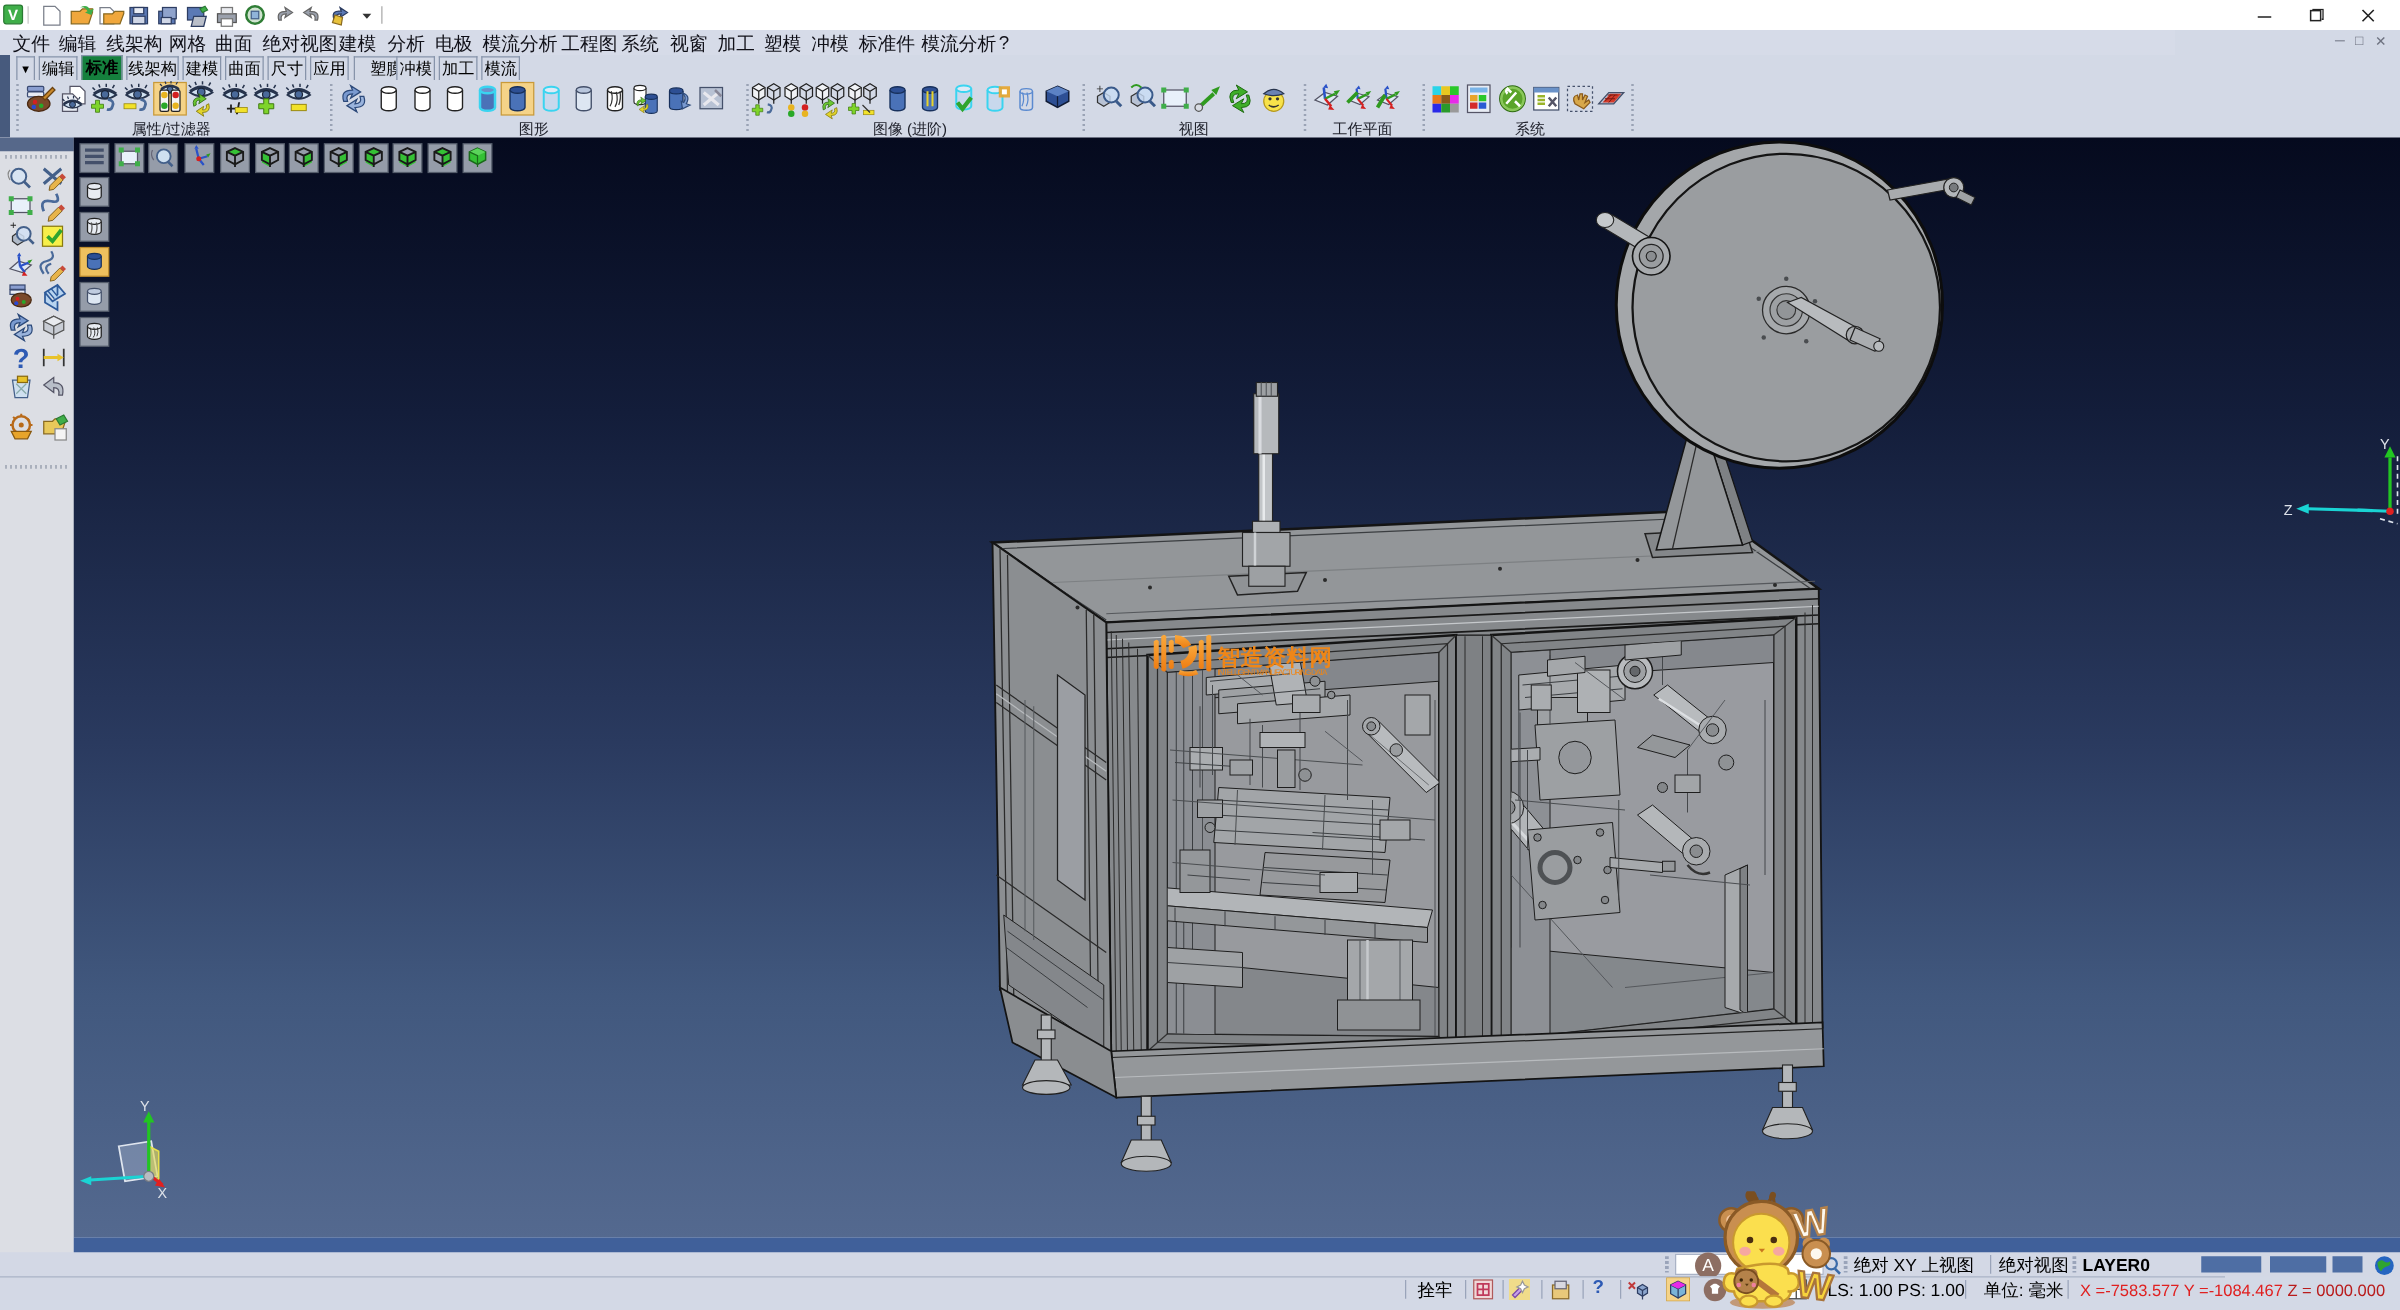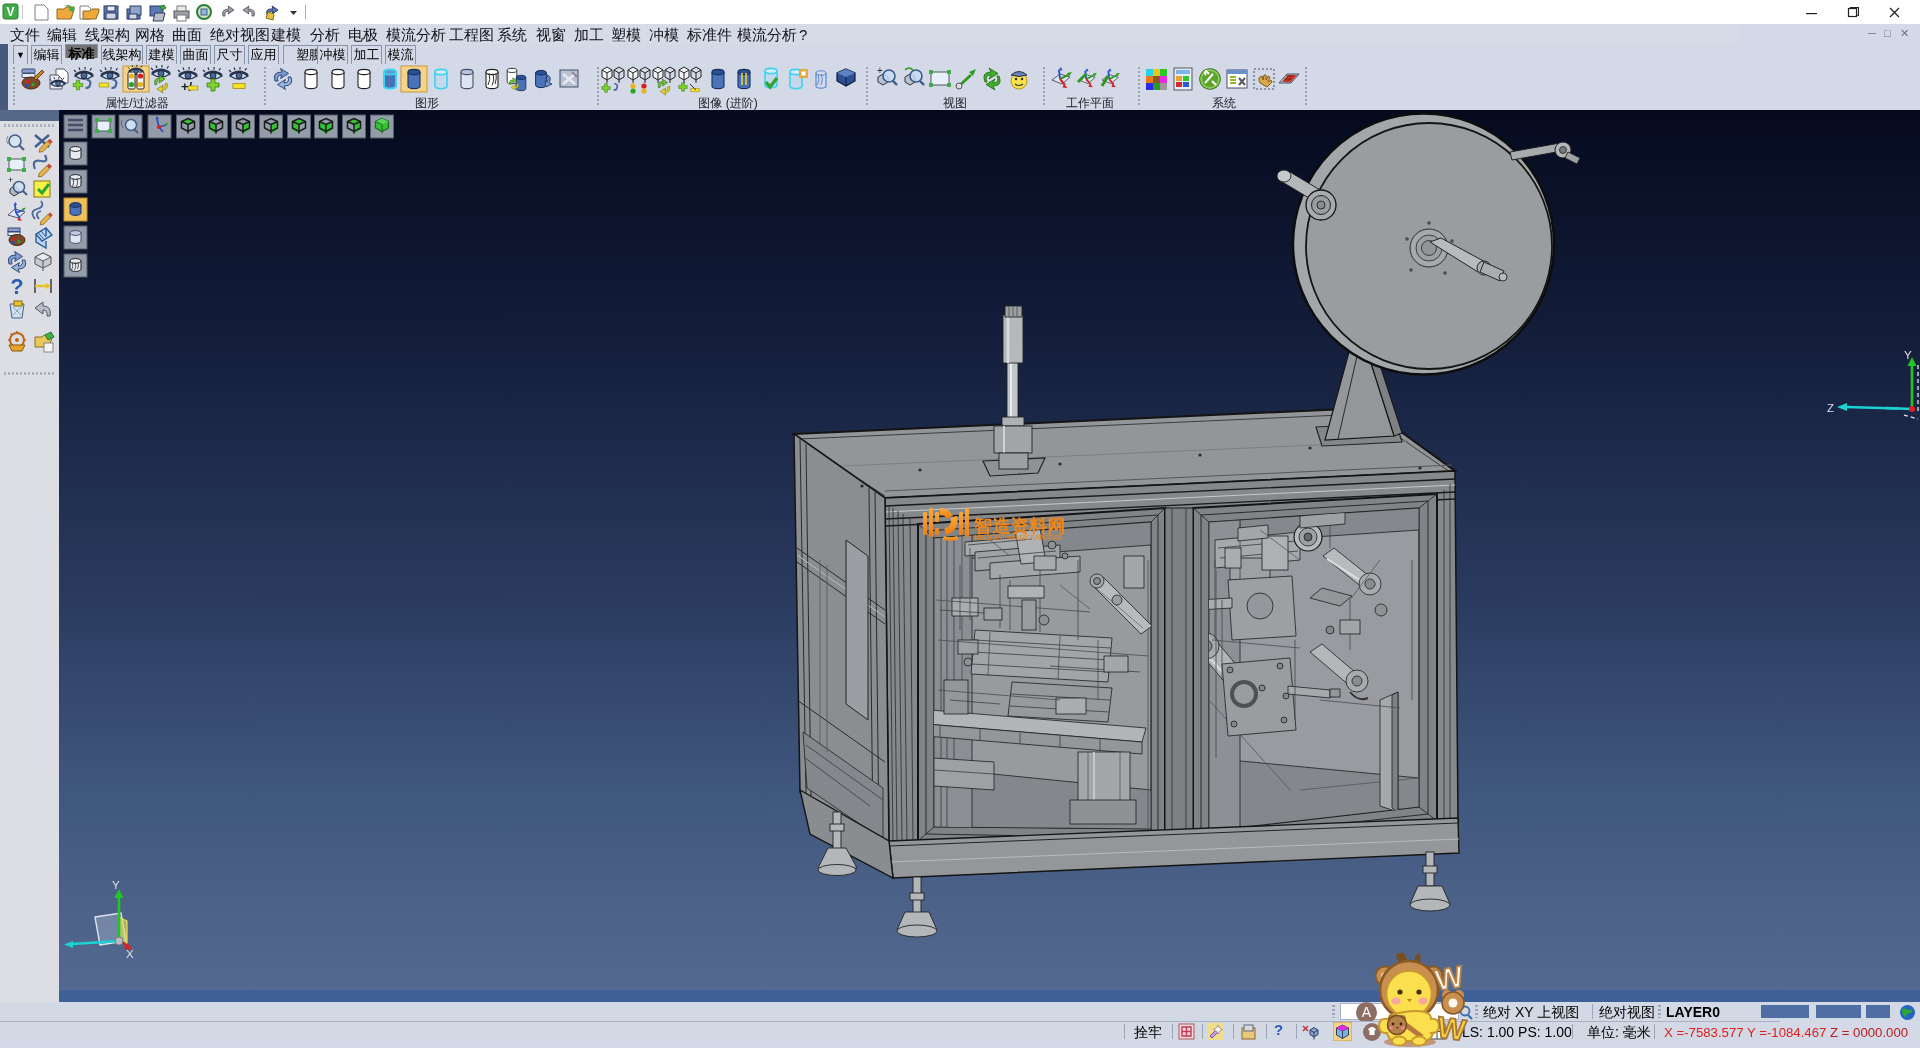--- a/index.html
+++ b/index.html
@@ -10,21 +10,21 @@
   #titlebar { position:absolute; left:0; top:0; width:1920px; height:24px; background:#ffffff; }
   #title-text { position:absolute; left:819px; top:4px; font-size:14.5px; color:#000; white-space:nowrap; }
   .winbtn { position:absolute; top:0; width:30px; height:24px; color:#222; text-align:center; font-size:13px; line-height:24px; }
   
   #menubar { position:absolute; left:0; top:24px; width:1740px; height:20px; background:#d6dbe8; }
   .mi { position:absolute; top:2px; font-size:15px; color:#101018; white-space:nowrap; }
   .mdictl { position:absolute; top:3px; font-size:11px; color:#6d7280; }
   
   #tabrow { position:absolute; left:0; top:44px; width:1920px; height:20px; background:#d3d9e6; }
   .tab { position:absolute; top:1px; height:19px; border:1px solid #8794aa; border-bottom:none; background:#d3d9e6; font-size:13px; color:#000; text-align:center; line-height:18px; }
-  .tabsel { background:#737373; font-weight:bold; top:0; height:14px; }
+  .tabsel { background:#15803d; font-weight:bold; top:0; height:36px; }
   
   #toolbar { position:absolute; left:0; top:64px; width:1920px; height:46px; background:#d3d9e6; }
   .tsep { position:absolute; top:3px; width:2px; height:40px; background-image:repeating-linear-gradient(#9aa3b5 0 2px, transparent 2px 4px); }
   .tlabel { position:absolute; top:31px; font-size:12px; color:#20222c; white-space:nowrap; transform:translateX(-50%); }
   #leftedge { position:absolute; left:0; top:44px; width:8px; height:66px; background:#475a7d; }
   
   #leftpanel { position:absolute; left:0; top:110px; width:59px; height:892px; background:#dcdee4; }
   #lp-head { position:absolute; left:0; top:0; width:59px; height:11px; background:#56688a; }
   .lp-grip { position:absolute; left:4px; width:50px; height:3px; background-image:repeating-linear-gradient(90deg,#aab0bc 0 2px, transparent 2px 4px); }
   

